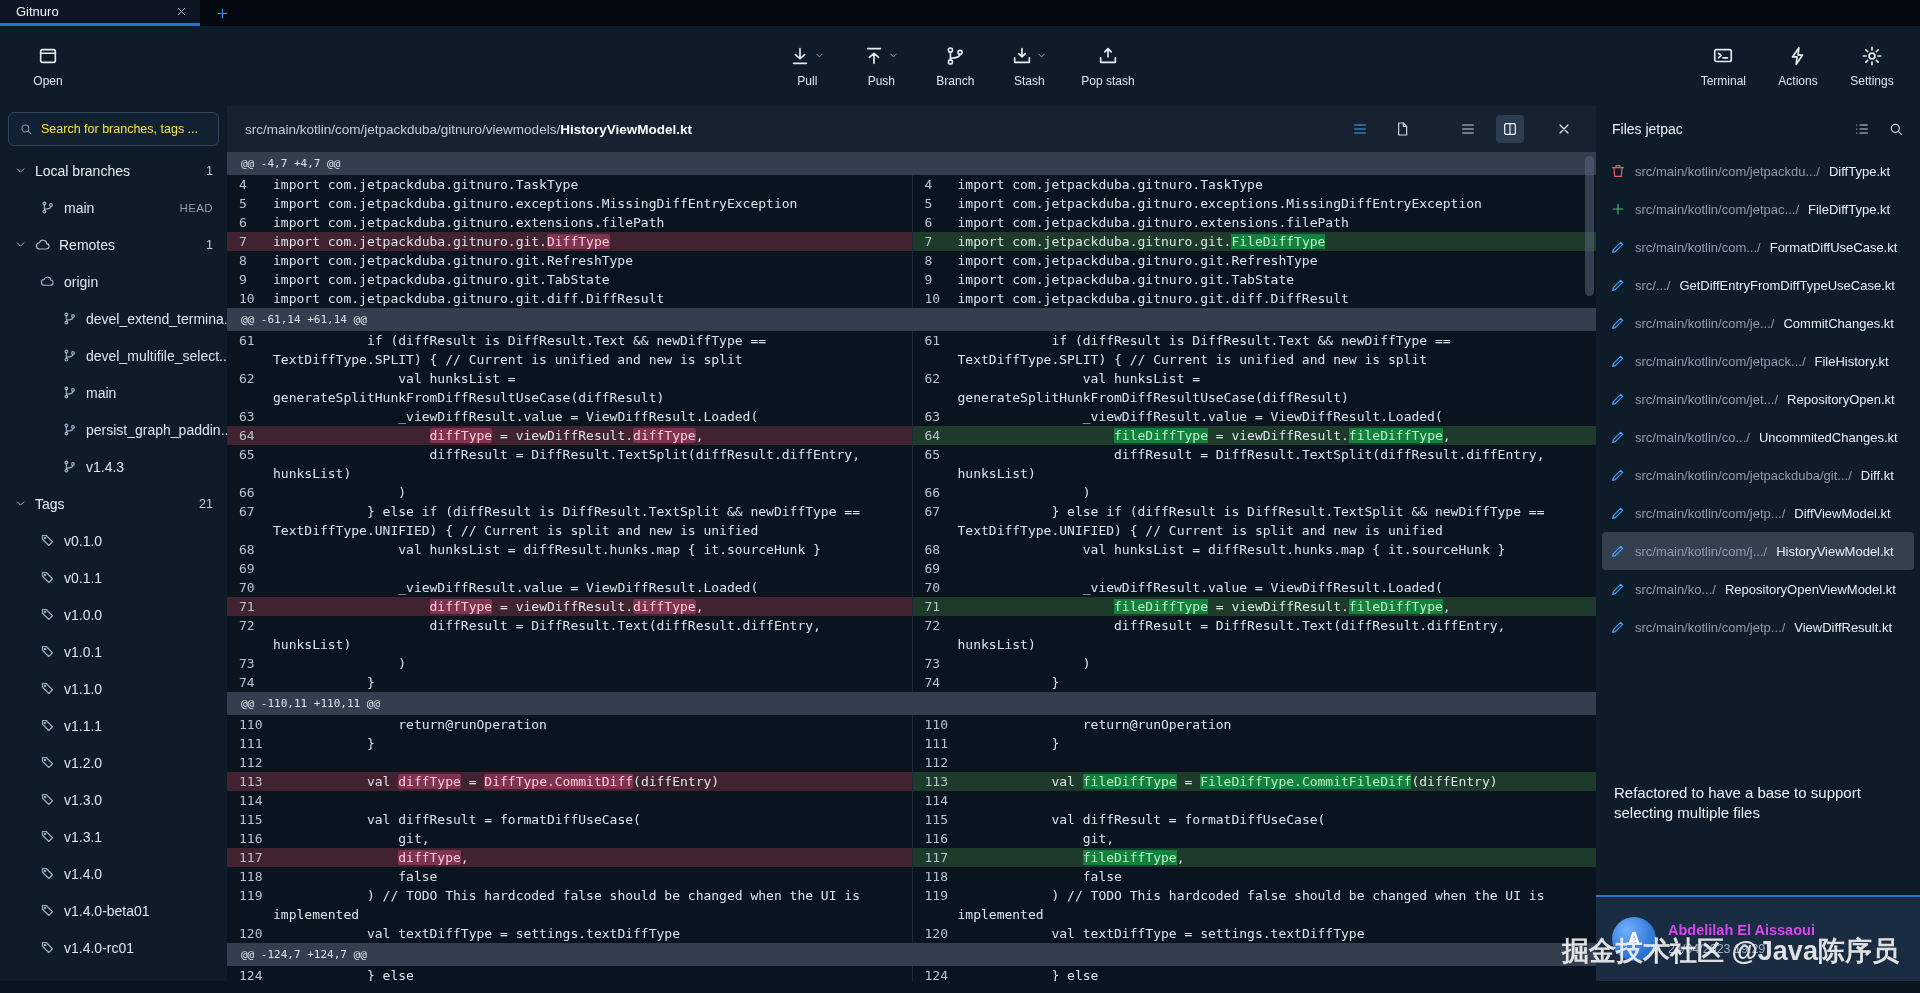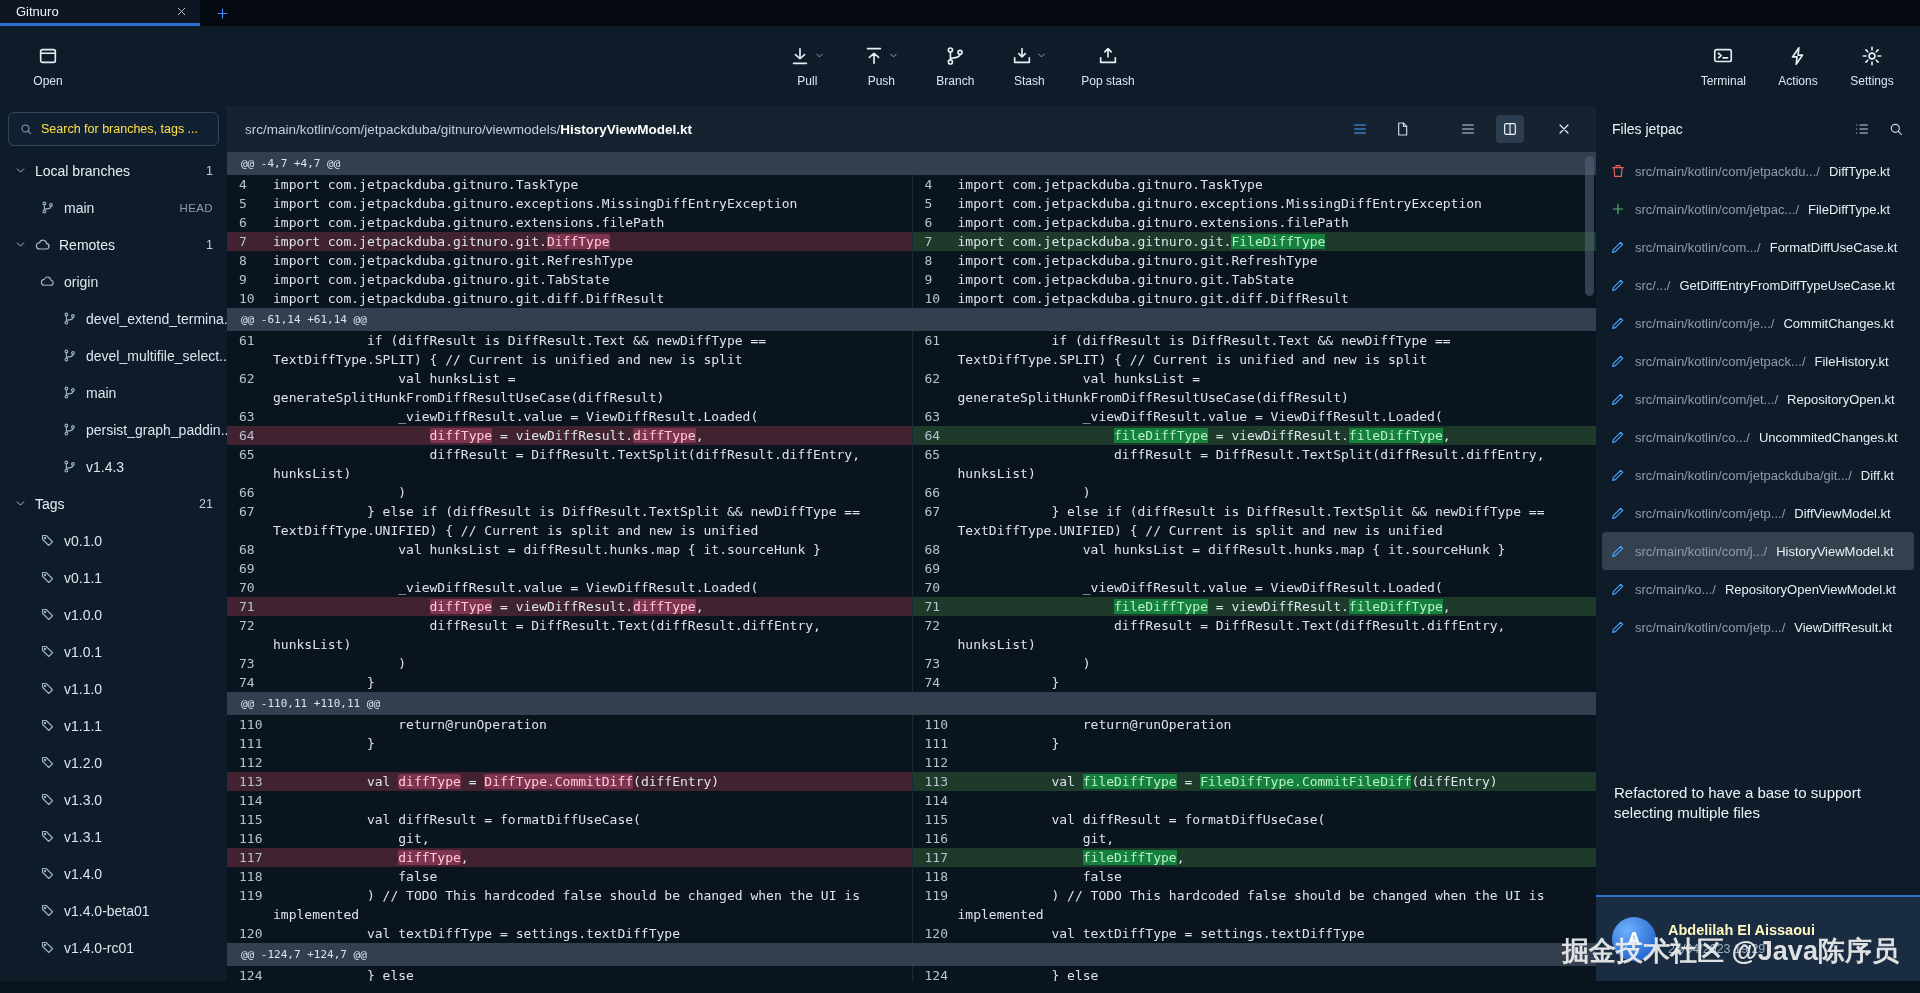--- a/index.html
+++ b/index.html
@@ -110,21 +110,21 @@
   .st-modified { color:#4aa3ff; }
   .rp-spacer { flex:1; }
   .commit-message { padding:6px 18px; font-size:15px; line-height:1.35;
     color:#edf2f7; margin-bottom:66px; }
   .author-box { height:86px; flex:none; border-top:2px solid #2e6fd0;
     background:#1a2c41; display:flex; align-items:center; gap:12px; padding:0 16px; }
   .avatar { width:44px; height:44px; border-radius:50%; flex:none;
     background:radial-gradient(circle at 35% 30%, #6fb0ff, #2b6fd0 70%);
     display:flex; align-items:center; justify-content:center;
     color:#ffffff; font-weight:bold; font-size:18px; }
-  .a-name { font-size:14.5px; font-weight:bold; color:#fef9c3; }
+  .a-name { font-size:14.5px; font-weight:bold; color:#d946ef; }
   .a-date { font-size:12.5px; color:#9fb0c3; margin-top:4px; }
 
   
   .watermark { position:absolute; left:1562px; top:933px; z-index:50;
     font-size:27px; font-weight:bold; color:rgba(240,240,240,0.92);
     white-space:nowrap; pointer-events:none; }
 </style>
 </head>
 <body>
 

